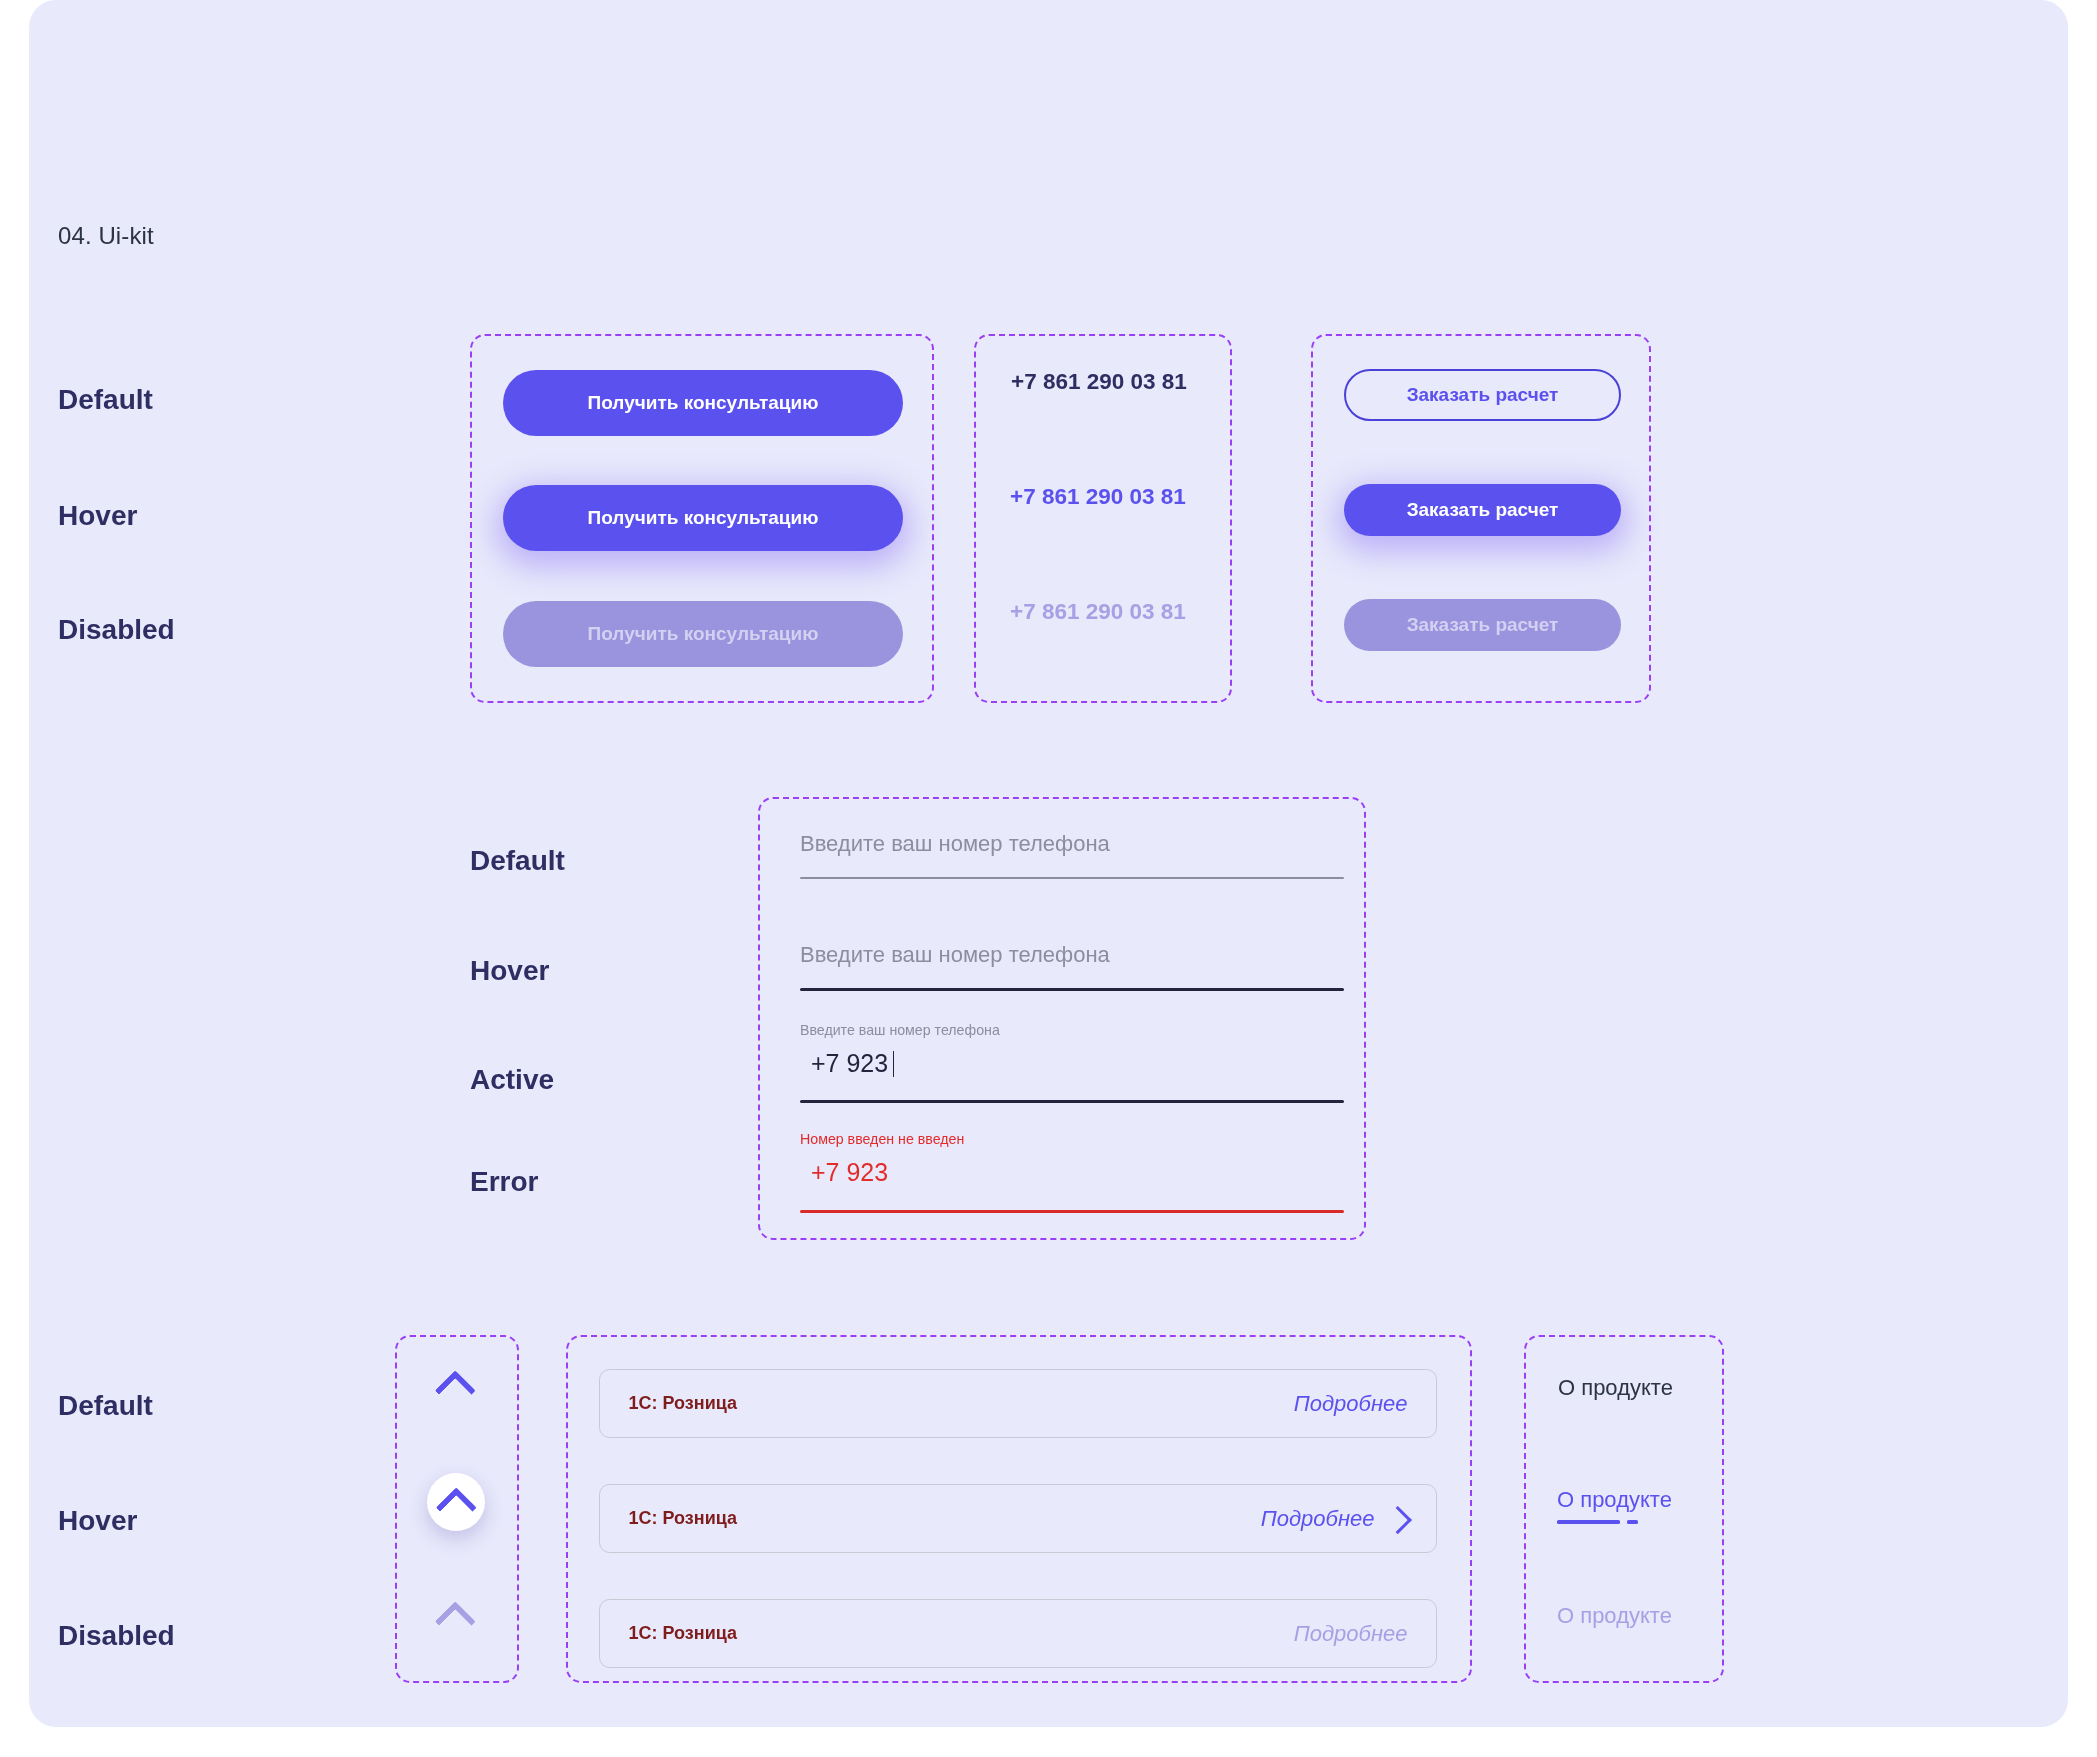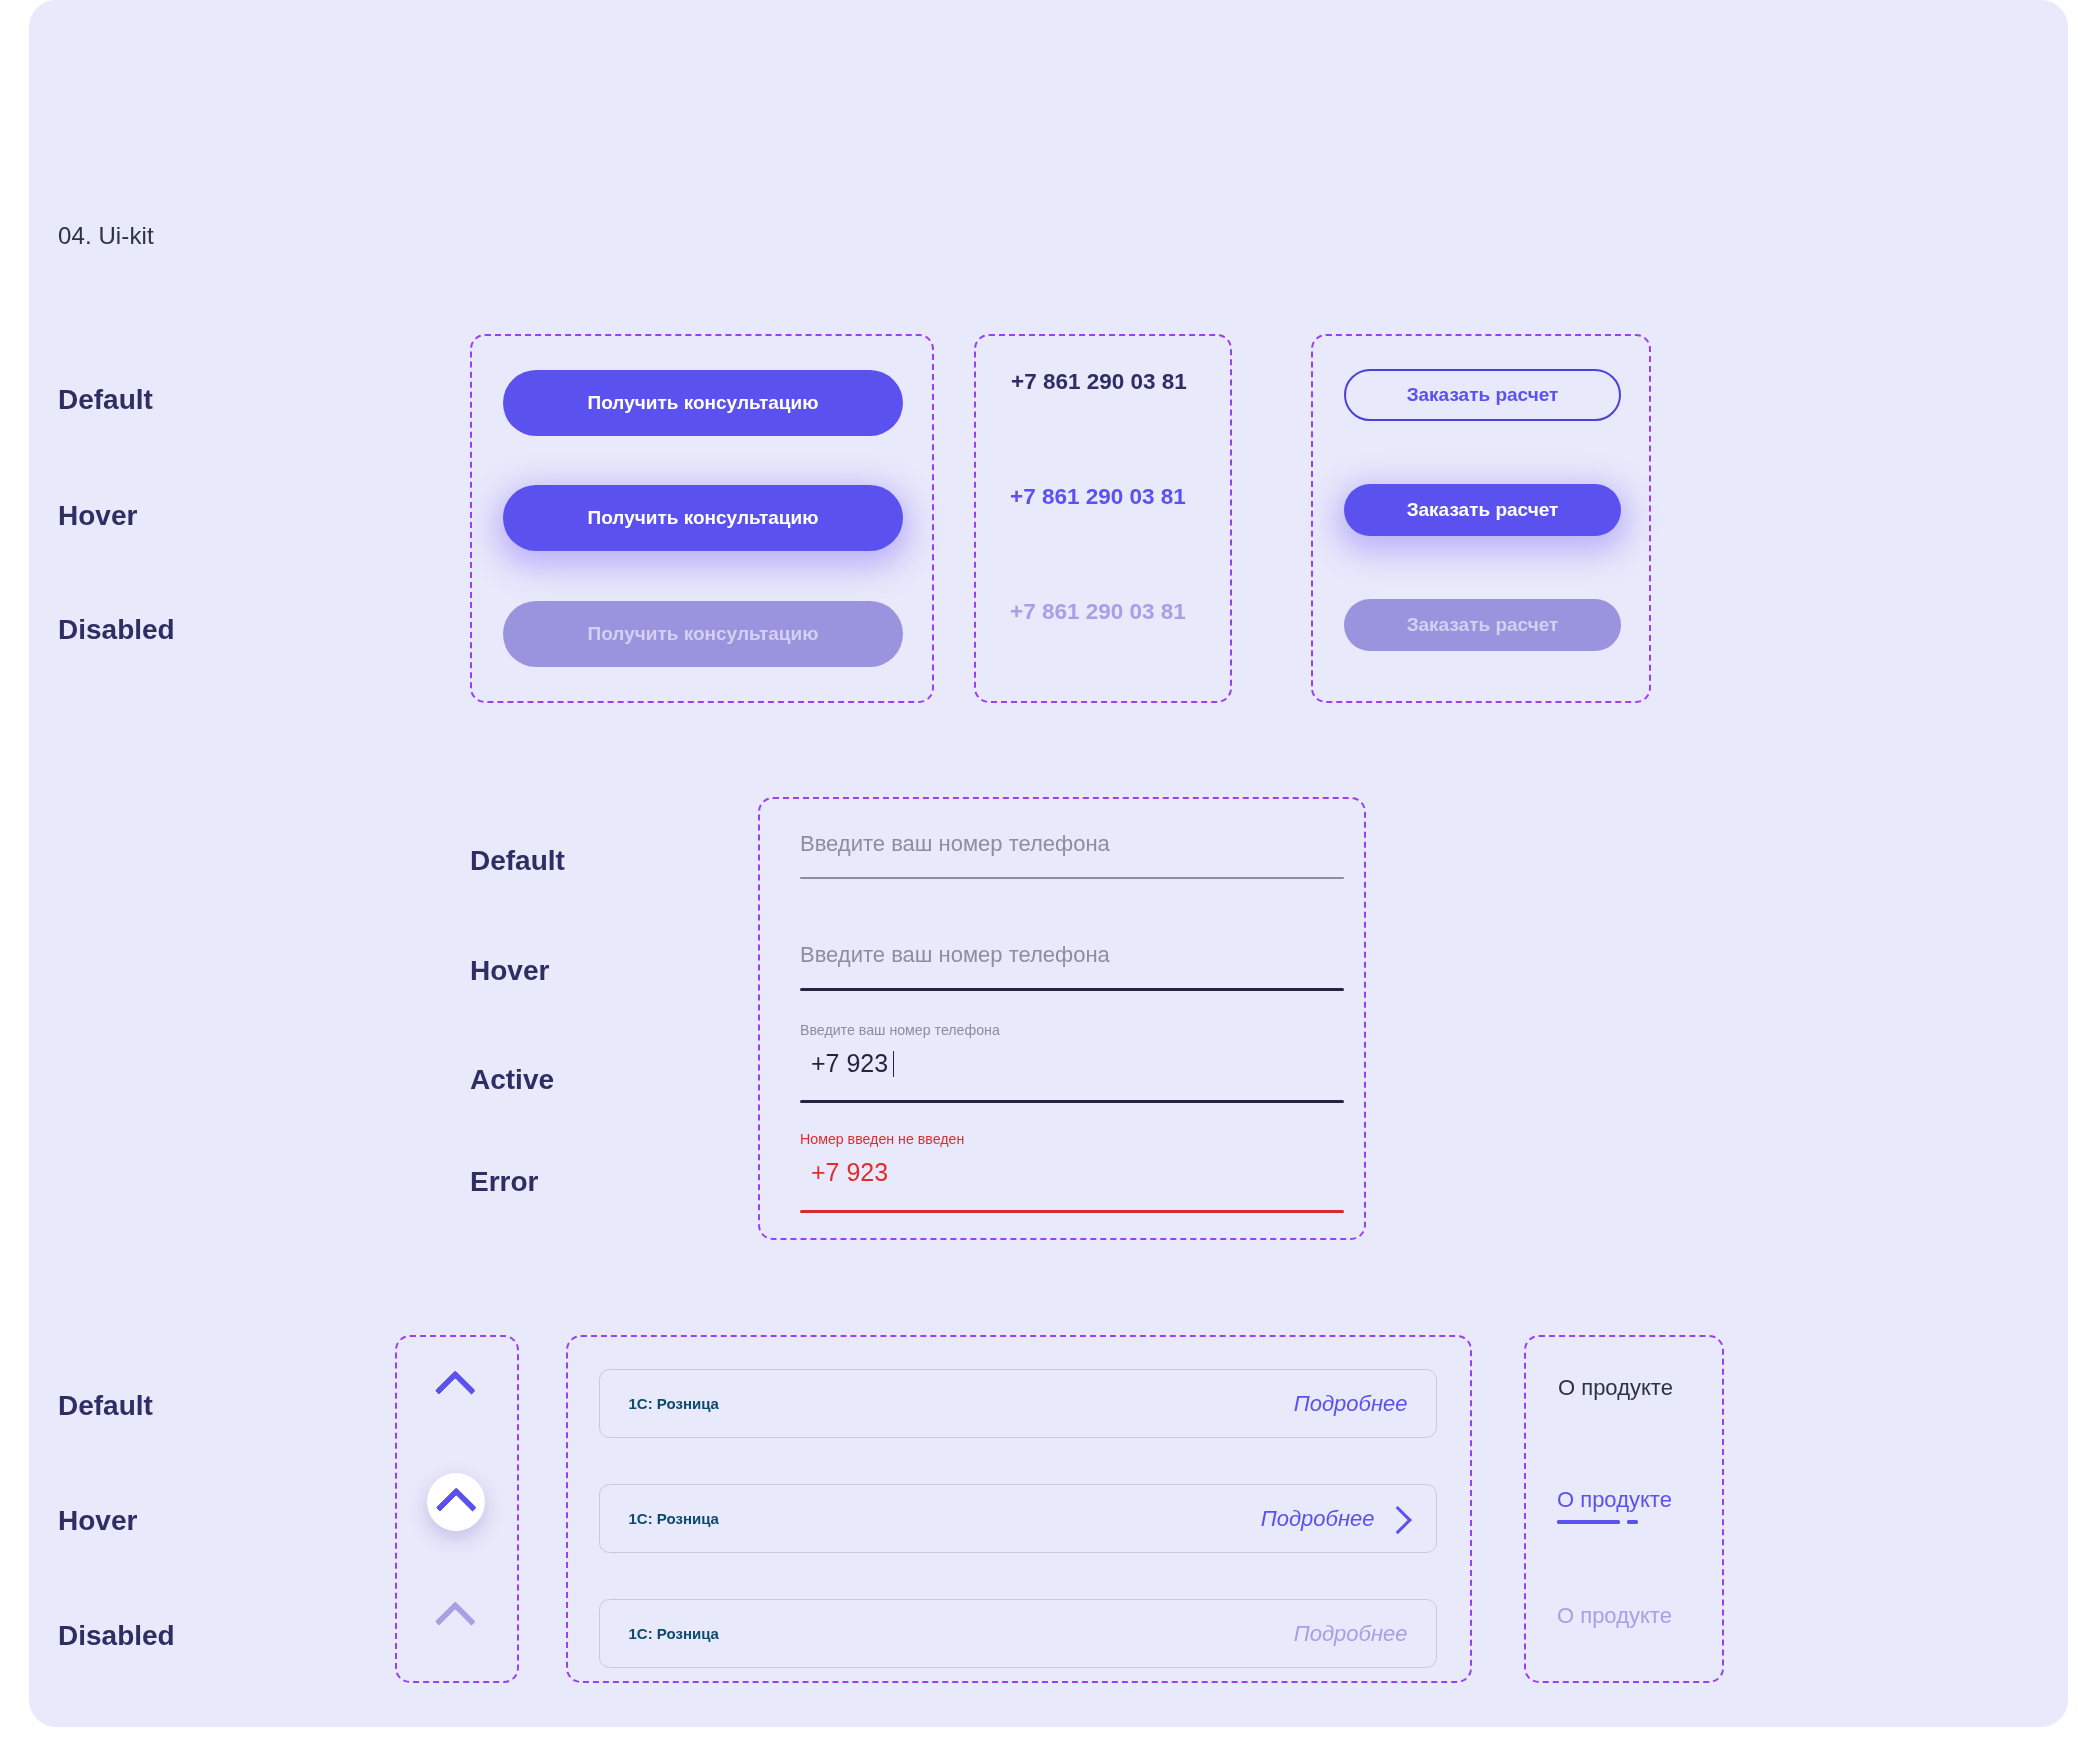--- a/index.html
+++ b/index.html
@@ -92,21 +92,21 @@
   
   .row{
     position:absolute;
     background:#e8e9fb;
     border:1.5px solid #c9c9d6;
     border-radius:10.5px;
     box-sizing:border-box;
     display:flex;align-items:center;justify-content:space-between;
     padding:0 28.5px;
   }
-  .row .row-title{font-size:15px;font-weight:700;color:#0c4a6e;white-space:nowrap;}
+  .row .row-title{font-size:18px;font-weight:700;color:#7f1d1d;white-space:nowrap;}
   .row .row-action{
     font-size:22px;color:#5b51ef;white-space:nowrap;
     display:flex;align-items:flex-end;gap:13.5px;font-style:italic;
   }
   .row .row-action.muted{color:#a7a0e4;}
   .chev-right{display:inline-block;width:16.5px;height:16.5px;
     border-right:3.7px solid #5b51ef;border-top:3.7px solid #5b51ef;
     transform:rotate(45deg);margin-bottom:2.2px;}
 
   

